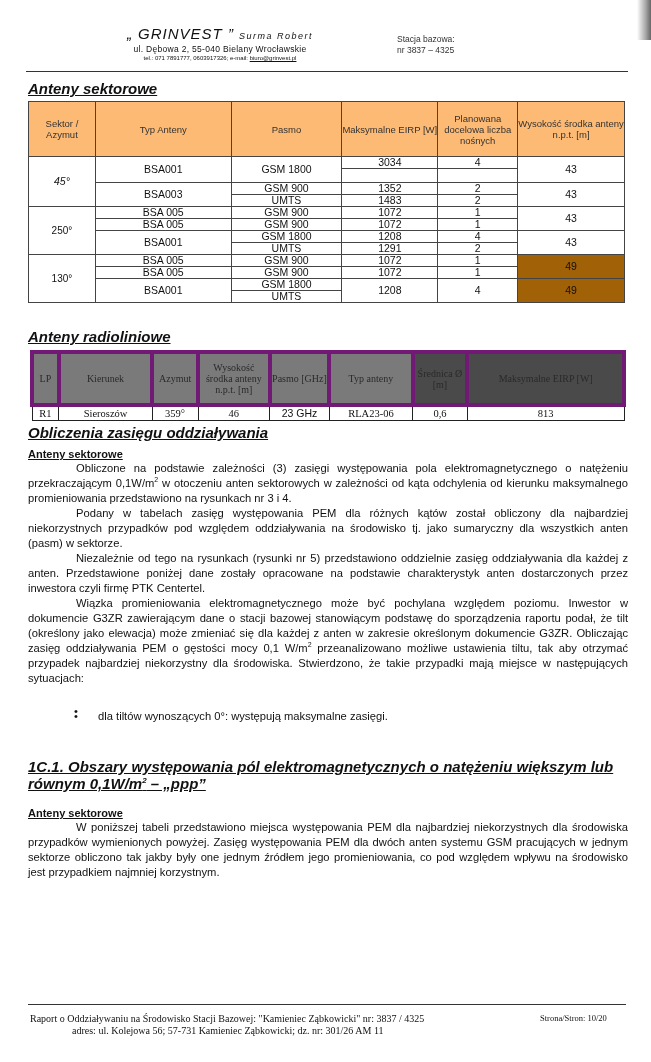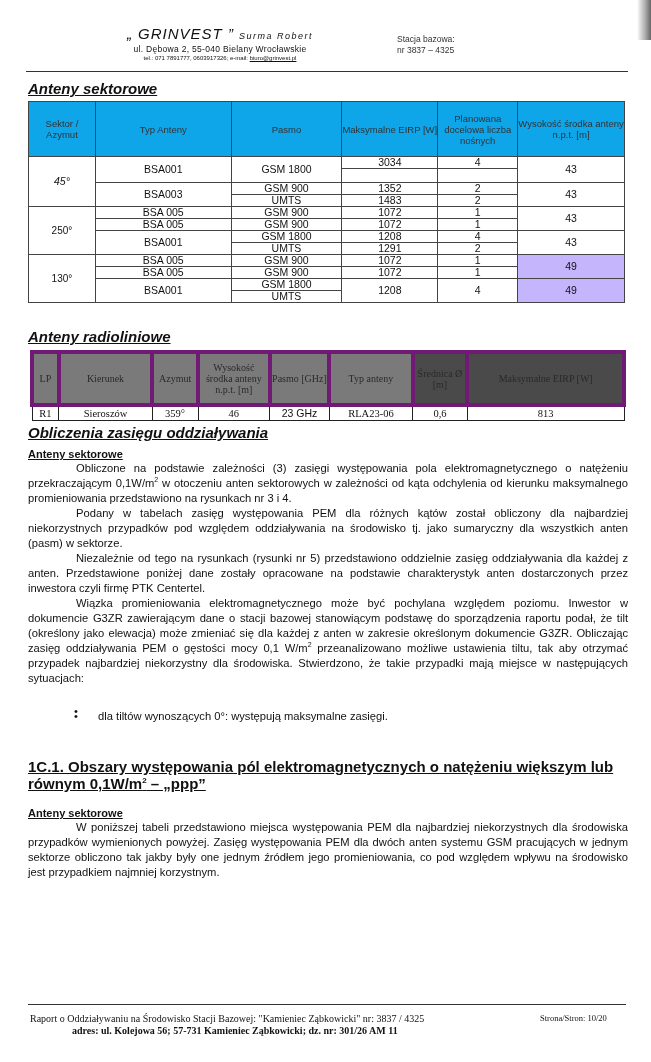--- a/index.html
+++ b/index.html
@@ -16,43 +16,43 @@
   .hdr-right { position:absolute; left:513px; top:0; width:108px; text-align:center; font-family:"Liberation Serif", serif; }
   .nr-lbl { font-size:11px; line-height:13px; }
   .nr-val { font-size:11px; line-height:13px; }
   .nr-date { font-size:8px; line-height:11px; font-variant:small-caps; }
   .hdr-rule { position:absolute; left:26px; top:71px; width:602px; height:1px; background:#333; }
 
   .sec-title { position:absolute; left:28px; font-weight:bold; font-style:italic; text-decoration:underline; font-size:15px; line-height:18px; }
   table { border-collapse:collapse; position:absolute; }
   td, th { border:1px solid #444; padding:0; text-align:center; }
   .t1 { left:28px; top:101px; width:597px; font-size:10.5px; }
-  .t1 th { background:#0ea5e9; color:#333; font-weight:normal; font-size:9.5px; line-height:11px; height:54px; }
+  .t1 th { background:#fdba74; color:#333; font-weight:normal; font-size:9.5px; line-height:11px; height:54px; }
   .t1 td { line-height:11px; height:11px; }
   .t1 td.az { font-style:italic; }
   .t1 td.sect { font-size:10px; }
-  .t1 td.shade { background:#c4b5fd; }
+  .t1 td.shade { background:#a16207; }
   .t2 { left:30px; top:350px; width:596px; font-family:"Liberation Serif", serif; font-size:10.5px; }
   .t2 th { background:#7a7a7a; color:#2a2a2a; font-weight:normal; font-size:10px; line-height:11px; height:49px; border:4px solid #701a75; }
   .t2 th.dk { background:#4a4a4a; color:#2a2a2a; }
   .t2 td { height:13px; line-height:13px; border:1px solid #222; }
   .t2 td.sans { font-family:"Liberation Sans", sans-serif; }
 
   .sub { position:absolute; left:28px; font-weight:bold; text-decoration:underline; font-size:11px; line-height:13px; }
   .para { position:absolute; left:28px; width:600px; font-size:11.2px; line-height:15px; text-align:justify; }
   .para p { margin:0; text-indent:48px; }
   .para sup { font-size:7px; line-height:0; }
   .bullets { position:absolute; left:72px; width:555px; font-size:11.2px; line-height:14px; }
   .bullet { position:relative; padding-left:26px; margin-bottom:5px; }
   .bullet .dot { position:absolute; left:2px; top:0; }
-  .sec-title2 { position:absolute; left:28px; width:600px; font-weight:bold; text-decoration:underline; font-size:15px; line-height:17px; }
+  .sec-title2 { position:absolute; left:28px; width:600px; font-weight:bold; font-style:italic; text-decoration:underline; font-size:15px; line-height:17px; }
   .sec-title2 sup { font-size:8px; line-height:0; }
   .foot-rule { position:absolute; left:28px; top:1004px; width:598px; height:1px; background:#333; }
   .foot-l { position:absolute; left:30px; top:1013px; font-family:"Liberation Serif", serif; font-size:10px; line-height:12px; }
-  .foot-l .ln2 { padding-left:42px;font-weight:bold; }
+  .foot-l .ln2 { padding-left:42px; }
   .foot-r { position:absolute; left:540px; top:1013px; font-family:"Liberation Serif", serif; font-size:8.5px;text-align:right; }
 </style>
 </head>
 <body>
 
 <div class="corner"></div>
 
 <div class="hdr">
   <div class="hdr-left">
     <div class="co-name"><span>„ GRINVEST ”</span> <span class="owner">Surma Robert</span></div>

